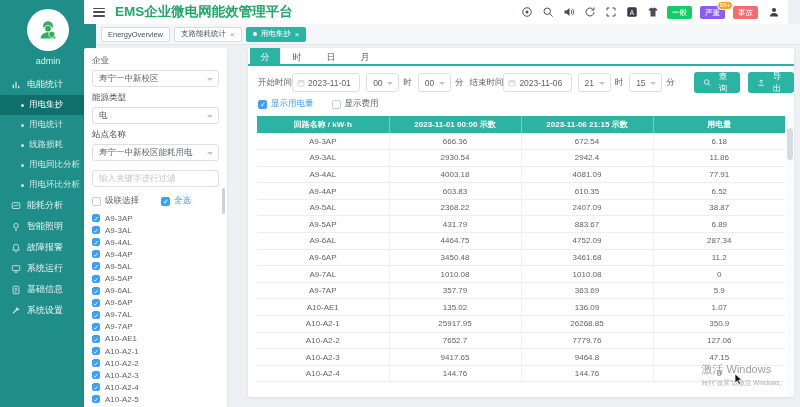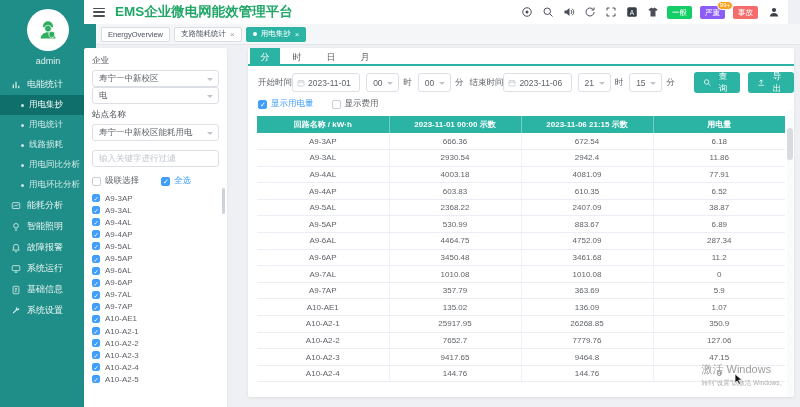--- a/index.html
+++ b/index.html
@@ -318,20 +318,21 @@
         <span class="x">×</span>
       </div>
     </div>
 
   <div class="filter-card">
     <div class="f-label">企业</div>
     <div class="select">
       <span>寿宁一中新校区</span>
       <span class="caret"></span>
     </div>
+    <div class="f-label">能源类型</div>
     <div class="select">
       <span>电</span>
       <span class="caret"></span>
     </div>
     <div class="f-label">站点名称</div>
     <div class="select">
       <span>寿宁一中新校区能耗用电</span>
       <span class="caret"></span>
     </div>
     <div class="search-input">
@@ -522,21 +523,21 @@
               <td>6.52</td>
             </tr>
             <tr>
               <td>A9-5AL</td>
               <td>2368.22</td>
               <td>2407.09</td>
               <td>38.87</td>
             </tr>
             <tr>
               <td>A9-5AP</td>
-              <td>530.99</td>
+              <td>431.79</td>
               <td>883.67</td>
               <td>6.89</td>
             </tr>
             <tr>
               <td>A9-6AL</td>
               <td>4464.75</td>
               <td>4752.09</td>
               <td>287.34</td>
             </tr>
             <tr>

